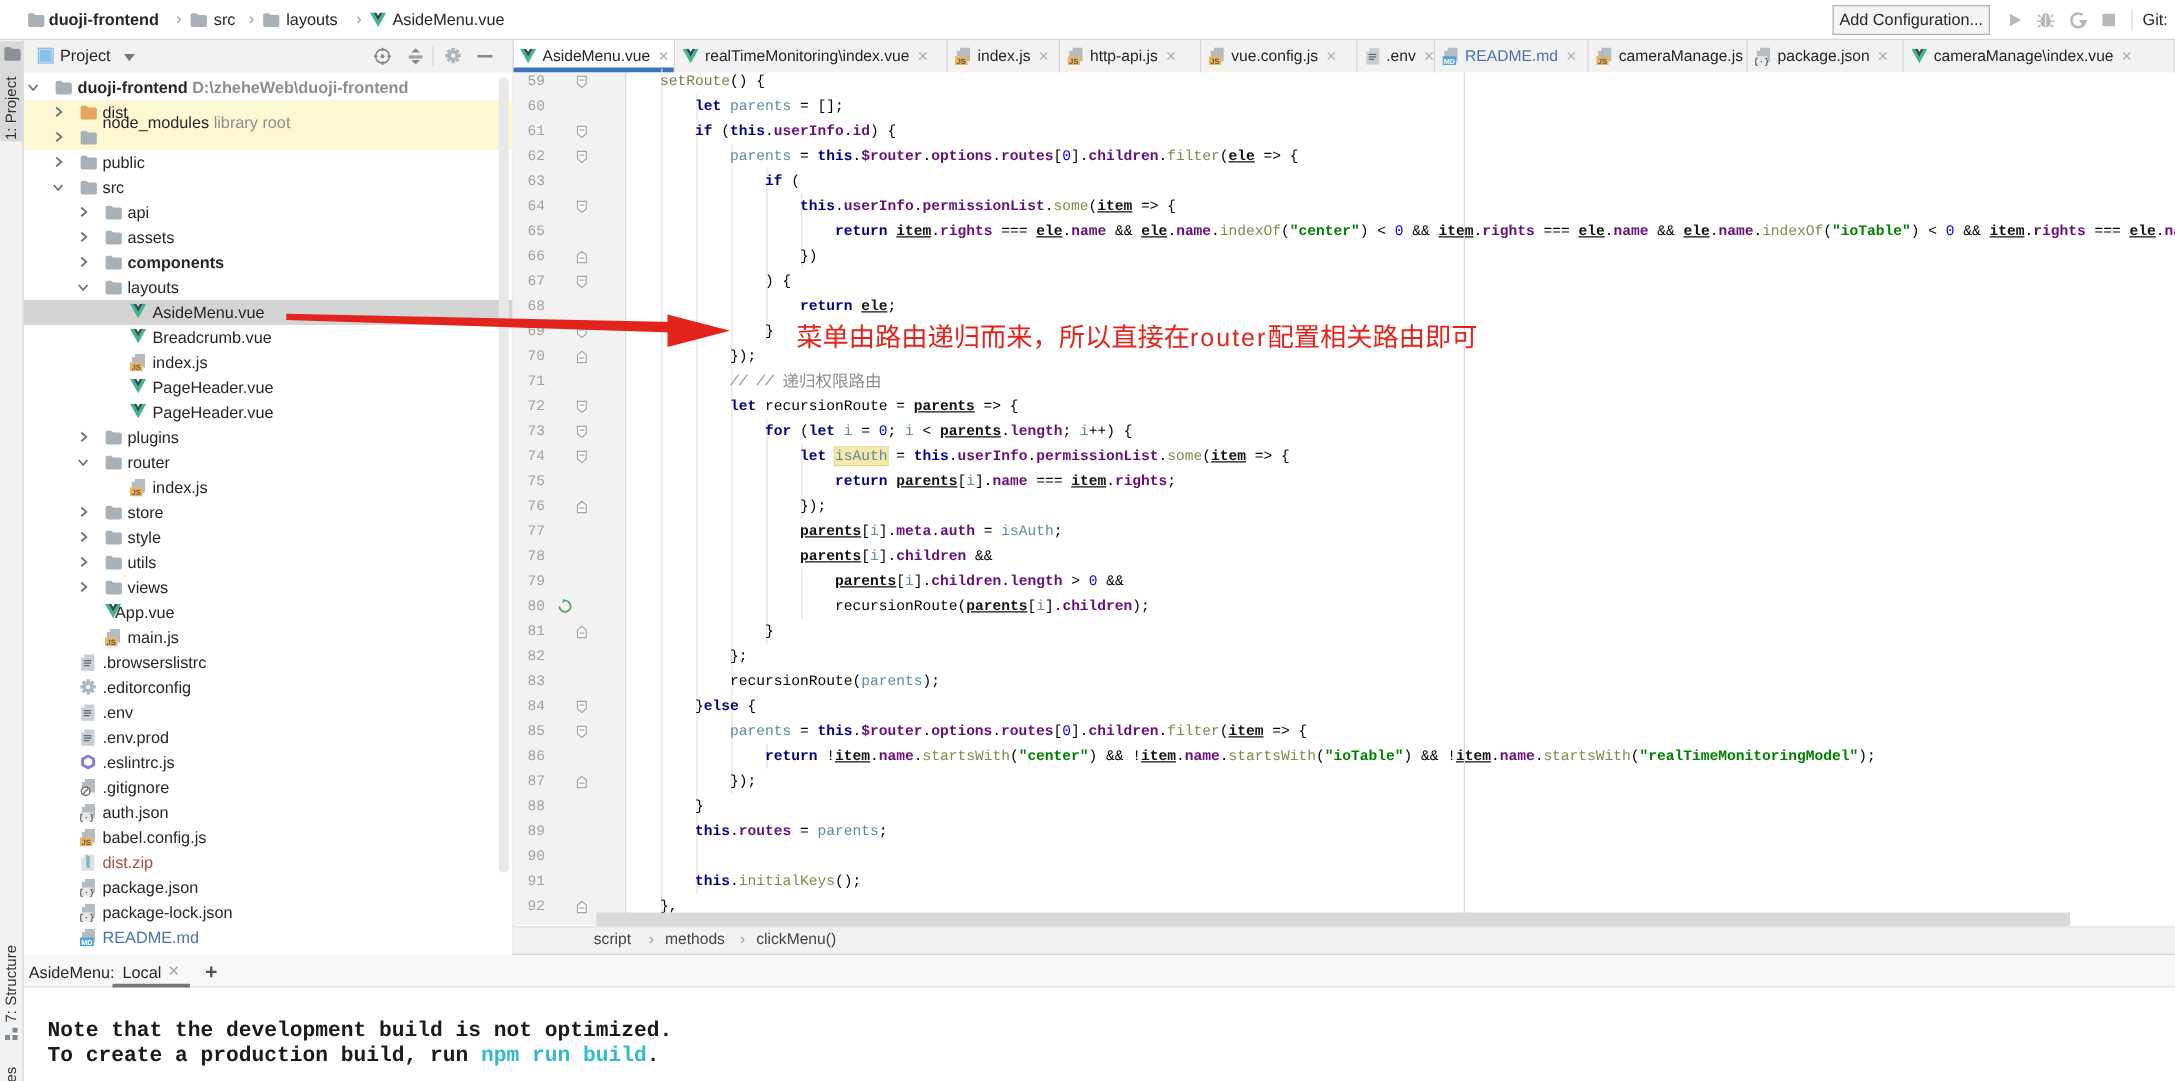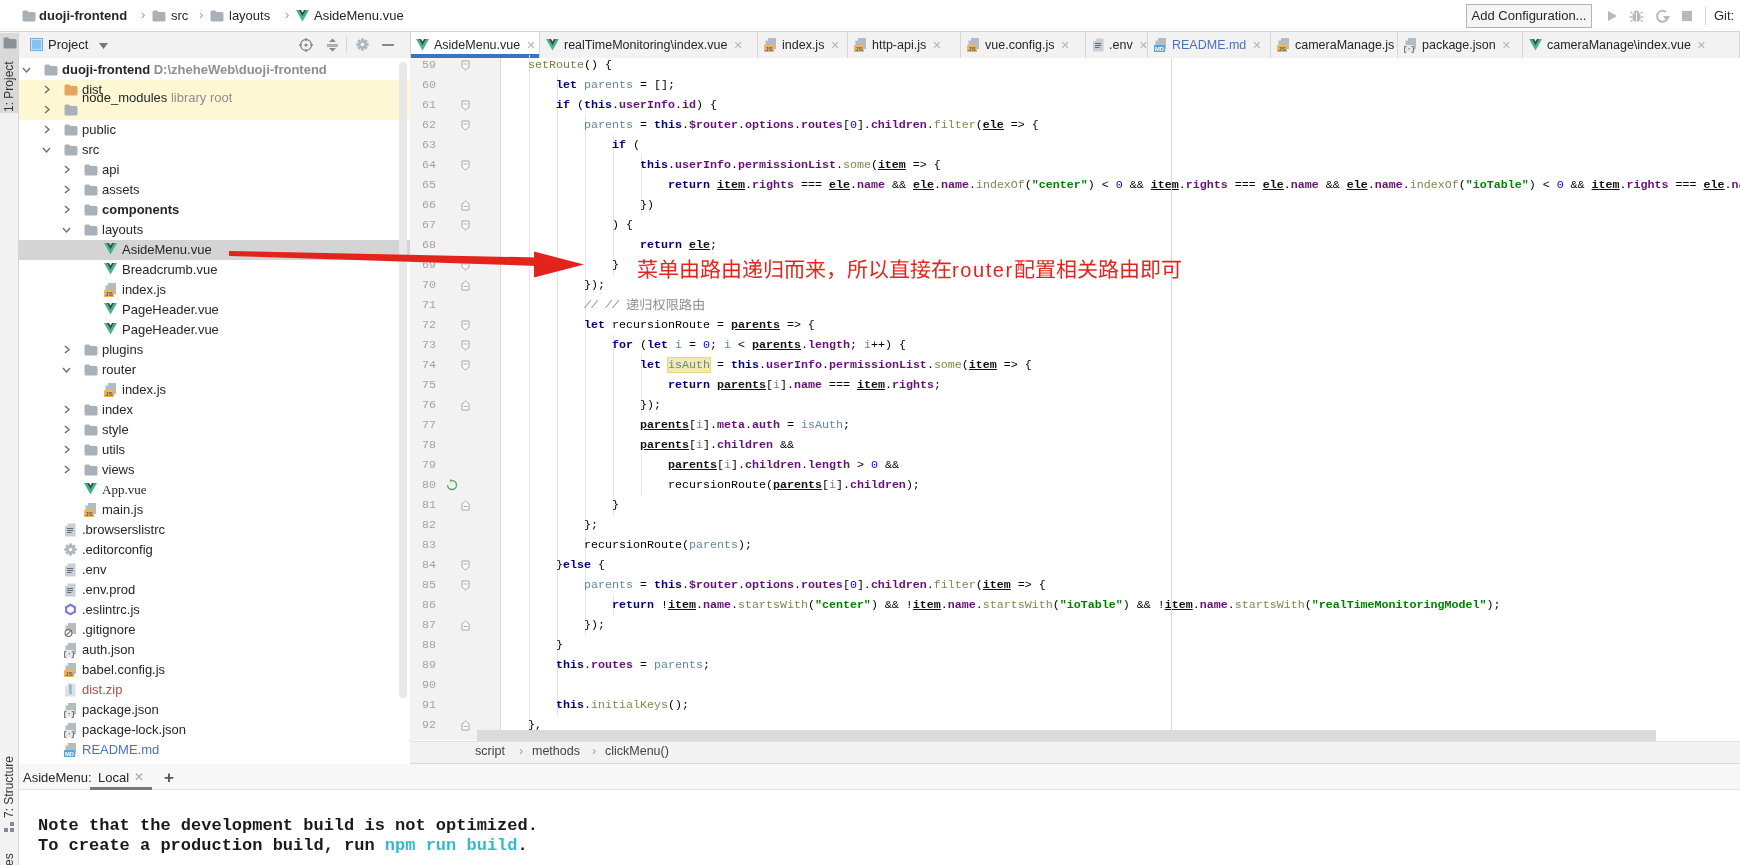--- a/index.html
+++ b/index.html
@@ -406,21 +406,21 @@
 <span class="abs" style="left:63px;top:405px">
     <svg class="ic" width="8" height="9" viewBox="0 0 8 9">
       <path d="M2 1 L6 4.5 L2 8" fill="none" stroke="#6e6e6e" stroke-width="1.4"></path>
     </svg>
   </span>
 <span class="abs" style="left:84px;top:404px">
     <svg class="ic" width="14" height="12" viewBox="0 0 14 12">
       <path d="M0.5 2 q0 -1.5 1.5 -1.5 h3 l1.5 1.5 h5.5 q1.5 0 1.5 1.5 v6.5 q0 1.5 -1.5 1.5 h-10 q-1.5 0 -1.5 -1.5 Z" fill="#a9b1b8"></path>
     </svg>
   </span>
-<div class="trt" style="left:102px;top:400px;">index</div>
+<div class="trt" style="left:102px;top:400px;">store</div>
 <span class="abs" style="left:63px;top:425px">
     <svg class="ic" width="8" height="9" viewBox="0 0 8 9">
       <path d="M2 1 L6 4.5 L2 8" fill="none" stroke="#6e6e6e" stroke-width="1.4"></path>
     </svg>
   </span>
 <span class="abs" style="left:84px;top:424px">
     <svg class="ic" width="14" height="12" viewBox="0 0 14 12">
       <path d="M0.5 2 q0 -1.5 1.5 -1.5 h3 l1.5 1.5 h5.5 q1.5 0 1.5 1.5 v6.5 q0 1.5 -1.5 1.5 h-10 q-1.5 0 -1.5 -1.5 Z" fill="#a9b1b8"></path>
     </svg>
   </span>
@@ -446,21 +446,21 @@
       <path d="M0.5 2 q0 -1.5 1.5 -1.5 h3 l1.5 1.5 h5.5 q1.5 0 1.5 1.5 v6.5 q0 1.5 -1.5 1.5 h-10 q-1.5 0 -1.5 -1.5 Z" fill="#a9b1b8"></path>
     </svg>
   </span>
 <div class="trt" style="left:102px;top:460px;">views</div>
 <span class="abs" style="left:84px;top:483px">
     <svg class="ic" width="13" height="12" viewBox="0 0 26 24">
       <path d="M0 0 L13 23 L26 0 H20.5 L13 13 L5.5 0 Z" fill="#41b883"></path>
       <path d="M5.5 0 L13 13 L20.5 0 H16 L13 5.2 L10 0 Z" fill="#35495e"></path>
     </svg>
   </span>
-<div class="trt" style="left:102px;top:480px;font-family:Liberation Serif, serif;">App.vue</div>
+<div class="trt" style="left:92px;top:480px;">App.vue</div>
 <span class="abs" style="left:84px;top:503px">
     <svg class="ic" width="13" height="15" viewBox="0 0 13 15">
       <path d="M4 0 h8 v11 h-10.5 v-8.5 Z" fill="#b4bcc2"></path>
       <path d="M4 0 L1.5 2.5 H4 Z" fill="#fff"></path>
       <rect x="0" y="7" width="10" height="7" fill="#eeb55c"></rect>
       <text x="5" y="13" font-size="6.2" font-family="Liberation Sans" font-weight="bold" fill="#5d5d52" text-anchor="middle">JS</text>
     </svg>
   </span>
 <div class="trt" style="left:102px;top:500px;">main.js</div>
 <span class="abs" style="left:64px;top:523px">

